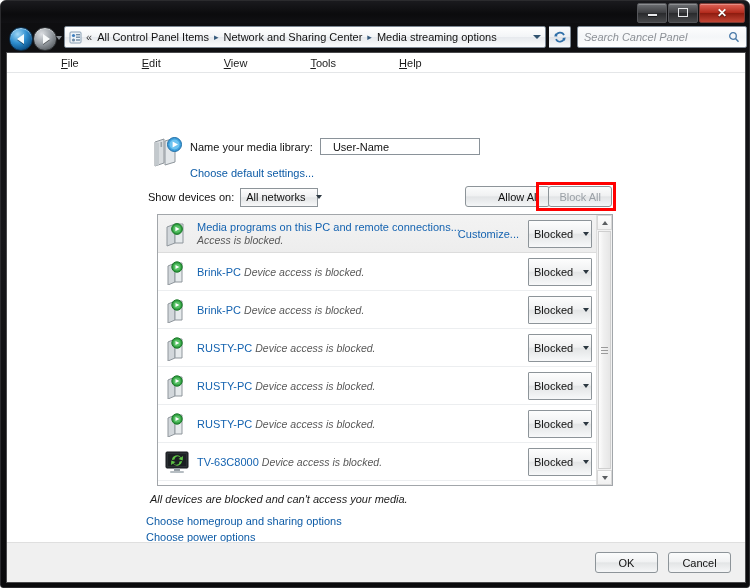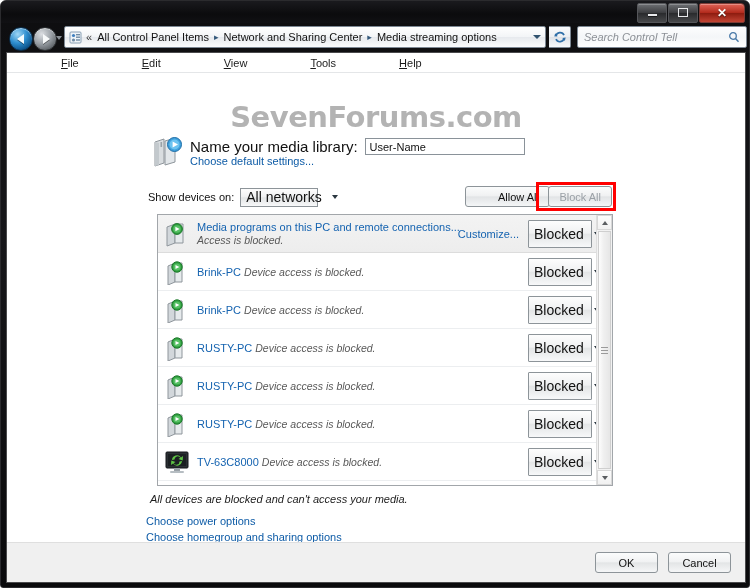--- a/index.html
+++ b/index.html
@@ -232,53 +232,53 @@
   }
 
   
   .lib-row {
     position: absolute; left: 143px; top: 62px;
     display: flex; align-items: flex-start;
   }
   .lib-icon { width: 34px; height: 34px; margin-right: 6px; position: relative; }
   .lib-texts { padding-top: 3px; }
   .lib-label-line { display:flex; align-items:center; }
-  .lib-label { font-size: 15px; color:#111; margin-right: 7px; }
+  .lib-label { font-size: 11px; color:#111; margin-right: 7px; }
   .lib-input {
     width: 160px; height: 17px;
     border: 1px solid #8a9299;
     background: #fff;
     font-size: 11px;
     font-family: "Liberation Sans", sans-serif;
-    padding: 0 4px;
+    padding: 0 12px;
     box-sizing: border-box;
     color: #111;
     outline: none;
   }
   .lib-link {
-    display:block; margin-top: 0;
+    display:block; margin-top: 12px;
     font-size: 11px; color: #0d5ba6;
     cursor: default;
   }
 
   
   .showrow {
     position: absolute; left: 141px; top: 113px;
     width: 468px; height: 22px;
     display: flex; align-items: center;
   }
   .showrow .lbl { font-size: 11px; color: #111; margin-right: 6px; }
 
   .combo {
     height: 19px;
     border: 1px solid #8d9499;
     background: linear-gradient(180deg,#fdfdfd 0%, #f0f1f2 46%, #e3e5e6 52%, #f7f8f9 100%);
     display:flex; align-items:center; justify-content:space-between;
     box-sizing: border-box;
-    font-size: 14px; color:#111;
+    font-size: 11px; color:#111;
     padding: 0 3px 0 5px;
     cursor: default;
   }
   .combo .cap { white-space: nowrap; }
   .combo .arw {
     width:0;height:0;margin-left:10px;
     border-left:3.5px solid transparent;border-right:3.5px solid transparent;
     border-top:4px solid #2b3740;
   }
   .combo-networks { width: 78px; }
@@ -477,41 +477,40 @@
     <div class="refresh-btn">
       <svg class="svgfill" width="14" height="14" viewBox="0 0 14 14">
         <path d="M3 6.2 A4.2 4.2 0 0 1 11 5.2" stroke="#2f6fa8" stroke-width="1.7" fill="none"></path>
         <path d="M11 8.2 A4.2 4.2 0 0 1 3 9.2" stroke="#2f6fa8" stroke-width="1.7" fill="none"></path>
         <path d="M2.2 3.2 L4.6 6.3 L1.3 6.6 Z" fill="#2f6fa8"></path>
         <path d="M11.8 11.0 L9.4 7.9 L12.7 7.6 Z" fill="#2f6fa8"></path>
       </svg>
     </div>
 
     <div class="search-box">
-      <span class="search-ph">Search Control Tell</span>
+      <span class="search-ph">Search Cancel Panel</span>
       <span class="search-mag">
         <svg class="svgfill" width="12" height="12" viewBox="0 0 12 12">
           <circle cx="5" cy="5" r="3.3" stroke="#4a7aa8" stroke-width="1.3" fill="none"></circle>
           <line x1="7.5" y1="7.5" x2="10.5" y2="10.8" stroke="#4a7aa8" stroke-width="1.4"></line>
         </svg>
       </span>
     </div>
   </div>
 
   <div class="client">
 
     <div class="menubar">
       <span class="menu-item"><u>F</u>ile</span>
       <span class="menu-item"><u>E</u>dit</span>
       <span class="menu-item"><u>V</u>iew</span>
       <span class="menu-item"><u>T</u>ools</span>
       <span class="menu-item"><u>H</u>elp</span>
     </div>
 
-    <div class="watermark">SevenForums.com</div>
 
     <div class="content">
 
 
       <div class="lib-row">
         <span class="lib-icon">
           <svg class="svgfill" width="34" height="34" viewBox="0 0 34 34">
 
             <path d="M5 7 L14 4 L14 28 L5 31 Z" fill="#d9dde0" stroke="#8e959b" stroke-width="1"></path>
             <path d="M5 7 L5 31 L9 30 L9 8 Z" fill="#c3c9cd"></path>
@@ -703,22 +702,22 @@
           </div>
           <div class="sb-btn down">
             <i class="d"></i>
           </div>
         </div>
       </div>
 
       <div class="note">All devices are blocked and can't access your media.</div>
 
       <div class="links">
+        <a href="#">Choose homegroup and sharing options</a>
         <a href="#">Choose power options</a>
-        <a href="#">Choose homegroup and sharing options</a>
         <a href="#">Tell me more about media streaming</a>
         <a href="#">Read the privacy statement online</a>
       </div>
 
     </div>
 
     <div class="btnbar">
       <span class="btn-dlg">OK</span>
       <span class="btn-dlg">Cancel</span>
     </div>

